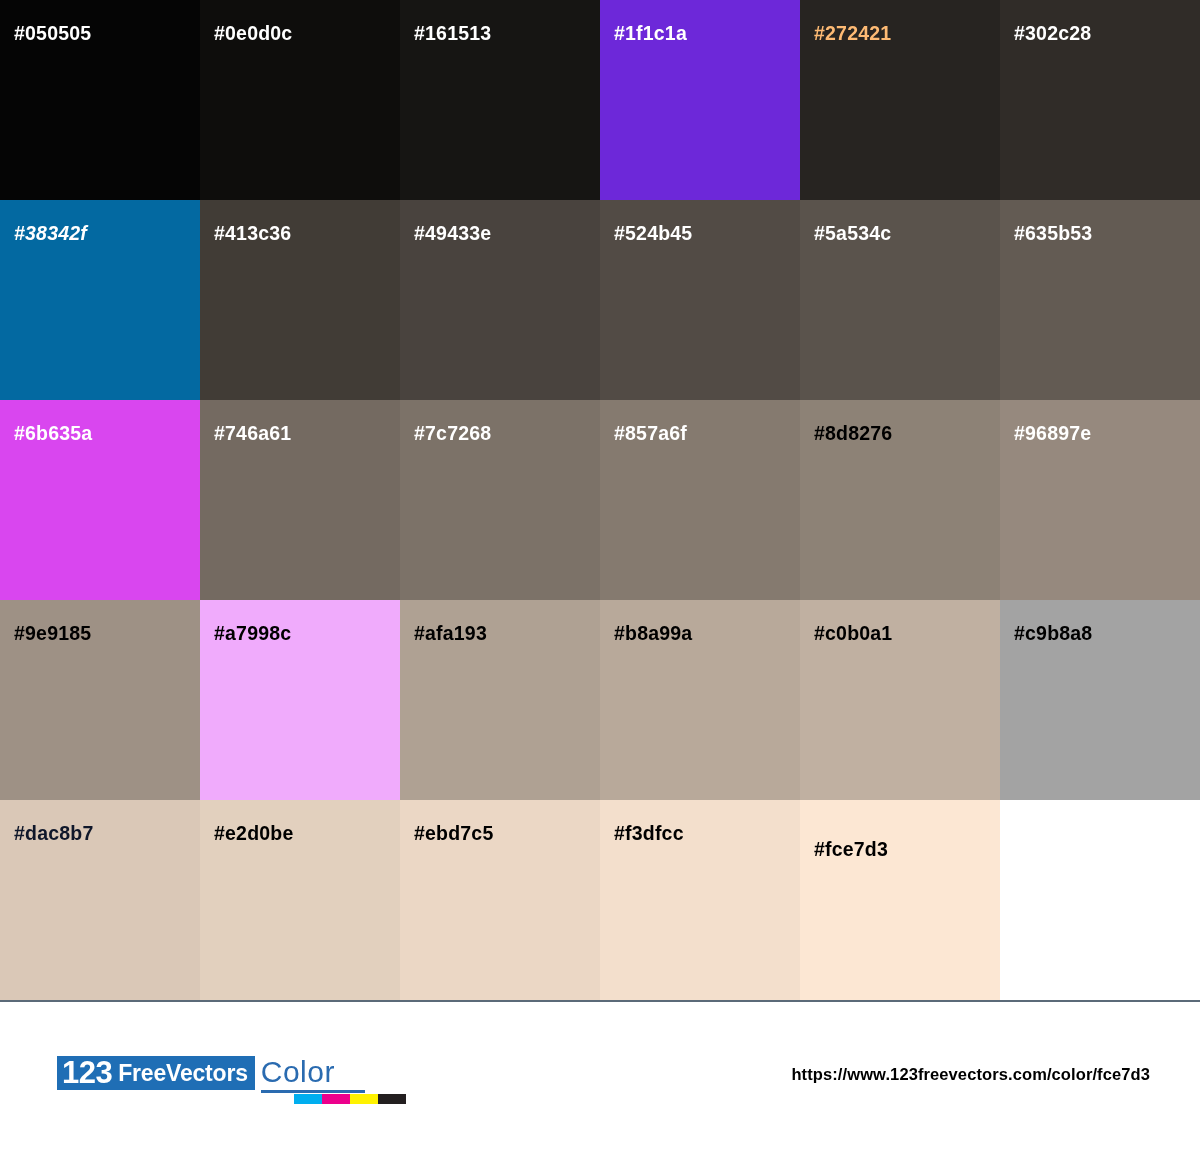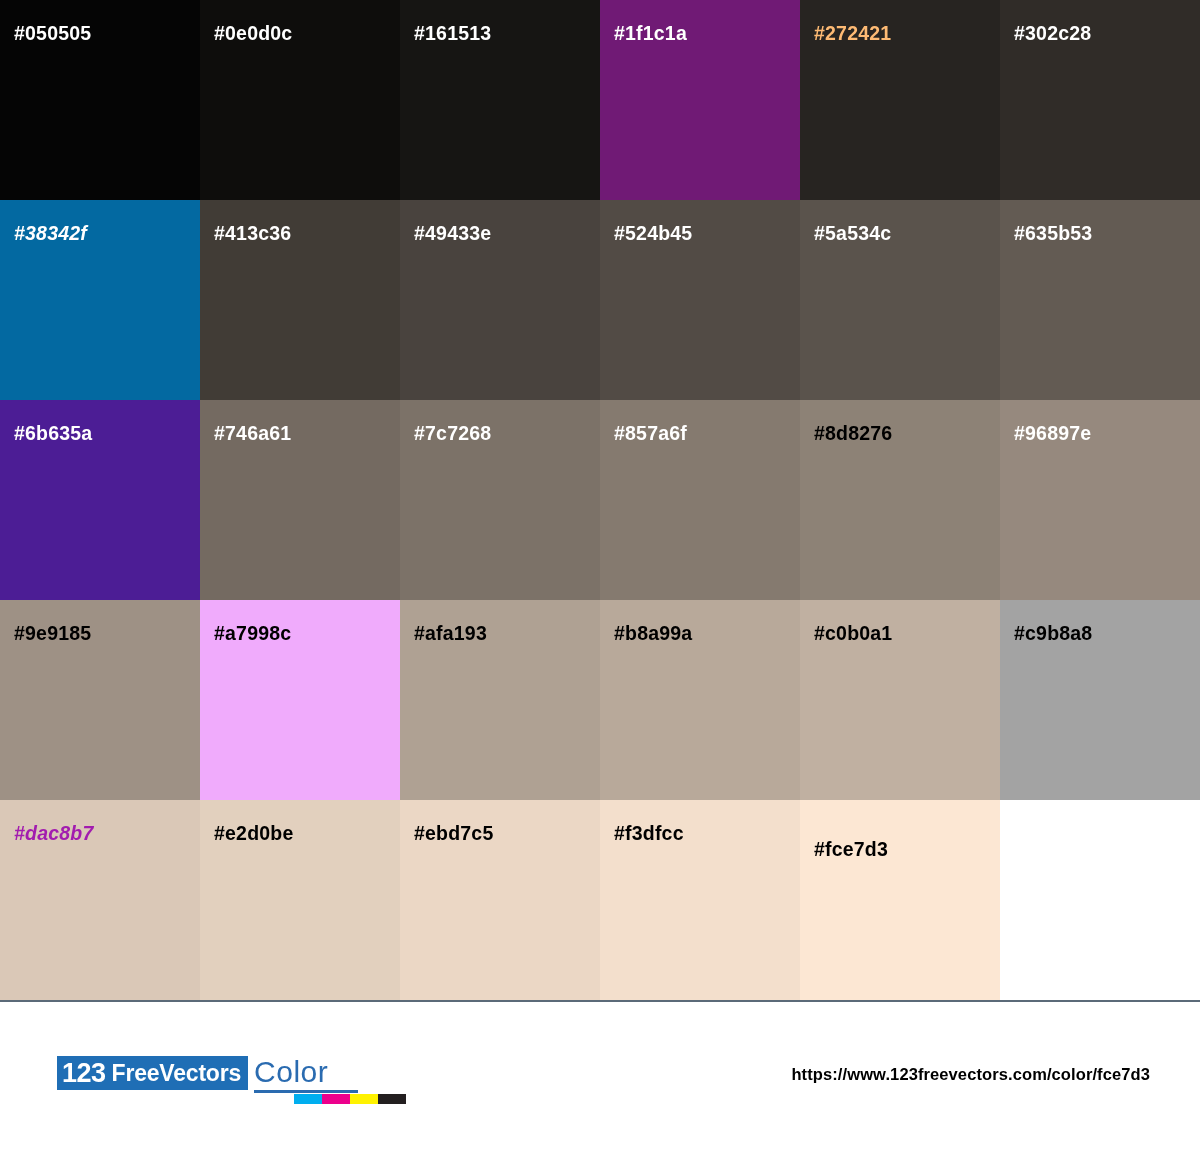--- a/index.html
+++ b/index.html
@@ -50,21 +50,21 @@
   }
   #logo-main {
     display: flex;
     align-items: center;
     background: #1f6eb5;
     height: 34px;
     padding: 0 7px 0 5px;
   }
   #logo-123 {
     color: #ffffff;
-    font-size: 27px;
+    font-size: 31px;
     font-weight: bold;
     font-family: "Liberation Sans", sans-serif;
     letter-spacing: -0.5px;
   }
   #logo-fv {
     color: #ffffff;
     font-size: 23px;
     font-weight: bold;
     font-family: "Liberation Sans", sans-serif;
     margin-left: 6px;
@@ -120,21 +120,21 @@
 <div id="swatch-grid">
     <div class="swatch" style="background: rgb(5, 5, 5);">
       <div class="swatch-label" style="color: rgb(255, 255, 255);">#050505</div>
     </div>
     <div class="swatch" style="background: rgb(14, 13, 12);">
       <div class="swatch-label" style="color: rgb(255, 255, 255);">#0e0d0c</div>
     </div>
     <div class="swatch" style="background: rgb(22, 21, 19);">
       <div class="swatch-label" style="color: rgb(255, 255, 255);">#161513</div>
     </div>
-    <div class="swatch" style="background: #701a75;">
+    <div class="swatch" style="background: #6d28d9;">
       <div class="swatch-label" style="color: rgb(255, 255, 255);">#1f1c1a</div>
     </div>
     <div class="swatch" style="background: rgb(39, 36, 33);">
       <div class="swatch-label" style="color: #fdba74;">#272421</div>
     </div>
     <div class="swatch" style="background: rgb(48, 44, 40);">
       <div class="swatch-label" style="color: rgb(255, 255, 255);">#302c28</div>
     </div>
     <div class="swatch" style="background: #0369a1; font-style: italic;">
       <div class="swatch-label" style="color: rgb(255, 255, 255);">#38342f</div>
@@ -147,21 +147,21 @@
     </div>
     <div class="swatch" style="background: rgb(82, 75, 69);">
       <div class="swatch-label" style="color: rgb(255, 255, 255);">#524b45</div>
     </div>
     <div class="swatch" style="background: rgb(90, 83, 76);">
       <div class="swatch-label" style="color: rgb(255, 255, 255);">#5a534c</div>
     </div>
     <div class="swatch" style="background: rgb(99, 91, 83);">
       <div class="swatch-label" style="color: rgb(255, 255, 255);">#635b53</div>
     </div>
-    <div class="swatch" style="background: #4c1d95;">
+    <div class="swatch" style="background: #d946ef;">
       <div class="swatch-label" style="color: rgb(255, 255, 255);">#6b635a</div>
     </div>
     <div class="swatch" style="background: rgb(116, 106, 97);">
       <div class="swatch-label" style="color: rgb(255, 255, 255);">#746a61</div>
     </div>
     <div class="swatch" style="background: rgb(124, 114, 104);">
       <div class="swatch-label" style="color: rgb(255, 255, 255);">#7c7268</div>
     </div>
     <div class="swatch" style="background: rgb(133, 122, 111);">
       <div class="swatch-label" style="color: rgb(255, 255, 255);">#857a6f</div>
@@ -184,21 +184,21 @@
     <div class="swatch" style="background: rgb(184, 169, 154);">
       <div class="swatch-label" style="color: rgb(0, 0, 0);">#b8a99a</div>
     </div>
     <div class="swatch" style="background: rgb(192, 176, 161);">
       <div class="swatch-label" style="color: rgb(0, 0, 0);">#c0b0a1</div>
     </div>
     <div class="swatch" style="background: #a3a3a3;">
       <div class="swatch-label" style="color: rgb(0, 0, 0);">#c9b8a8</div>
     </div>
     <div class="swatch" style="background: rgb(218, 200, 183);">
-      <div class="swatch-label" style="color: #a21caf; font-style: italic;">#dac8b7</div>
+      <div class="swatch-label" style="color: #0f172a;">#dac8b7</div>
     </div>
     <div class="swatch" style="background: rgb(226, 208, 190);">
       <div class="swatch-label" style="color: rgb(0, 0, 0);">#e2d0be</div>
     </div>
     <div class="swatch" style="background: rgb(235, 215, 197);">
       <div class="swatch-label" style="color: rgb(0, 0, 0);">#ebd7c5</div>
     </div>
     <div class="swatch" style="background: rgb(243, 223, 204);">
       <div class="swatch-label" style="color: rgb(0, 0, 0);">#f3dfcc</div>
     </div>

